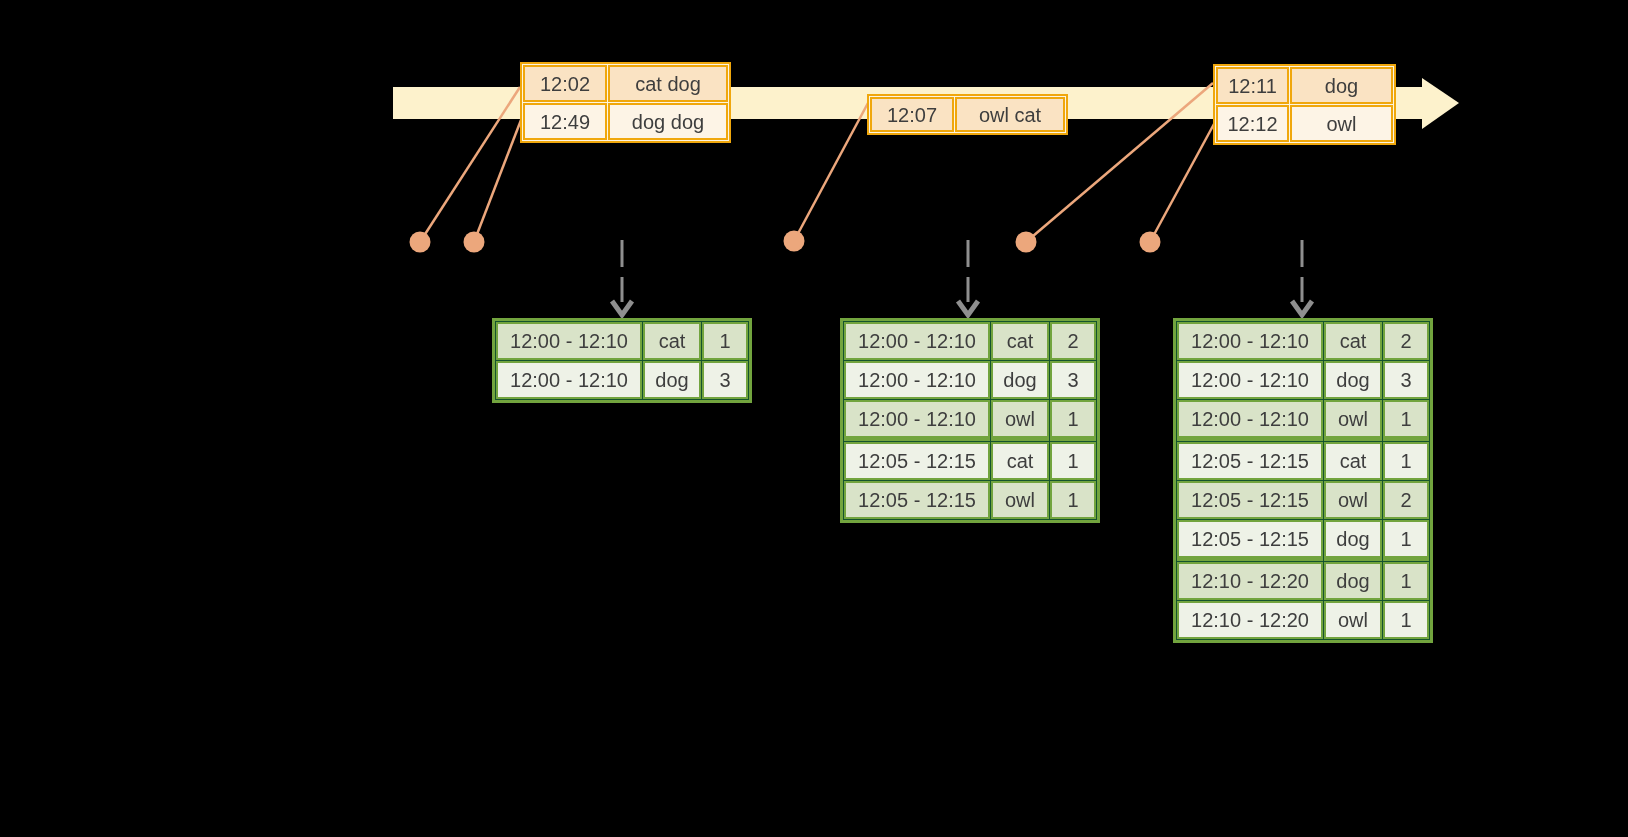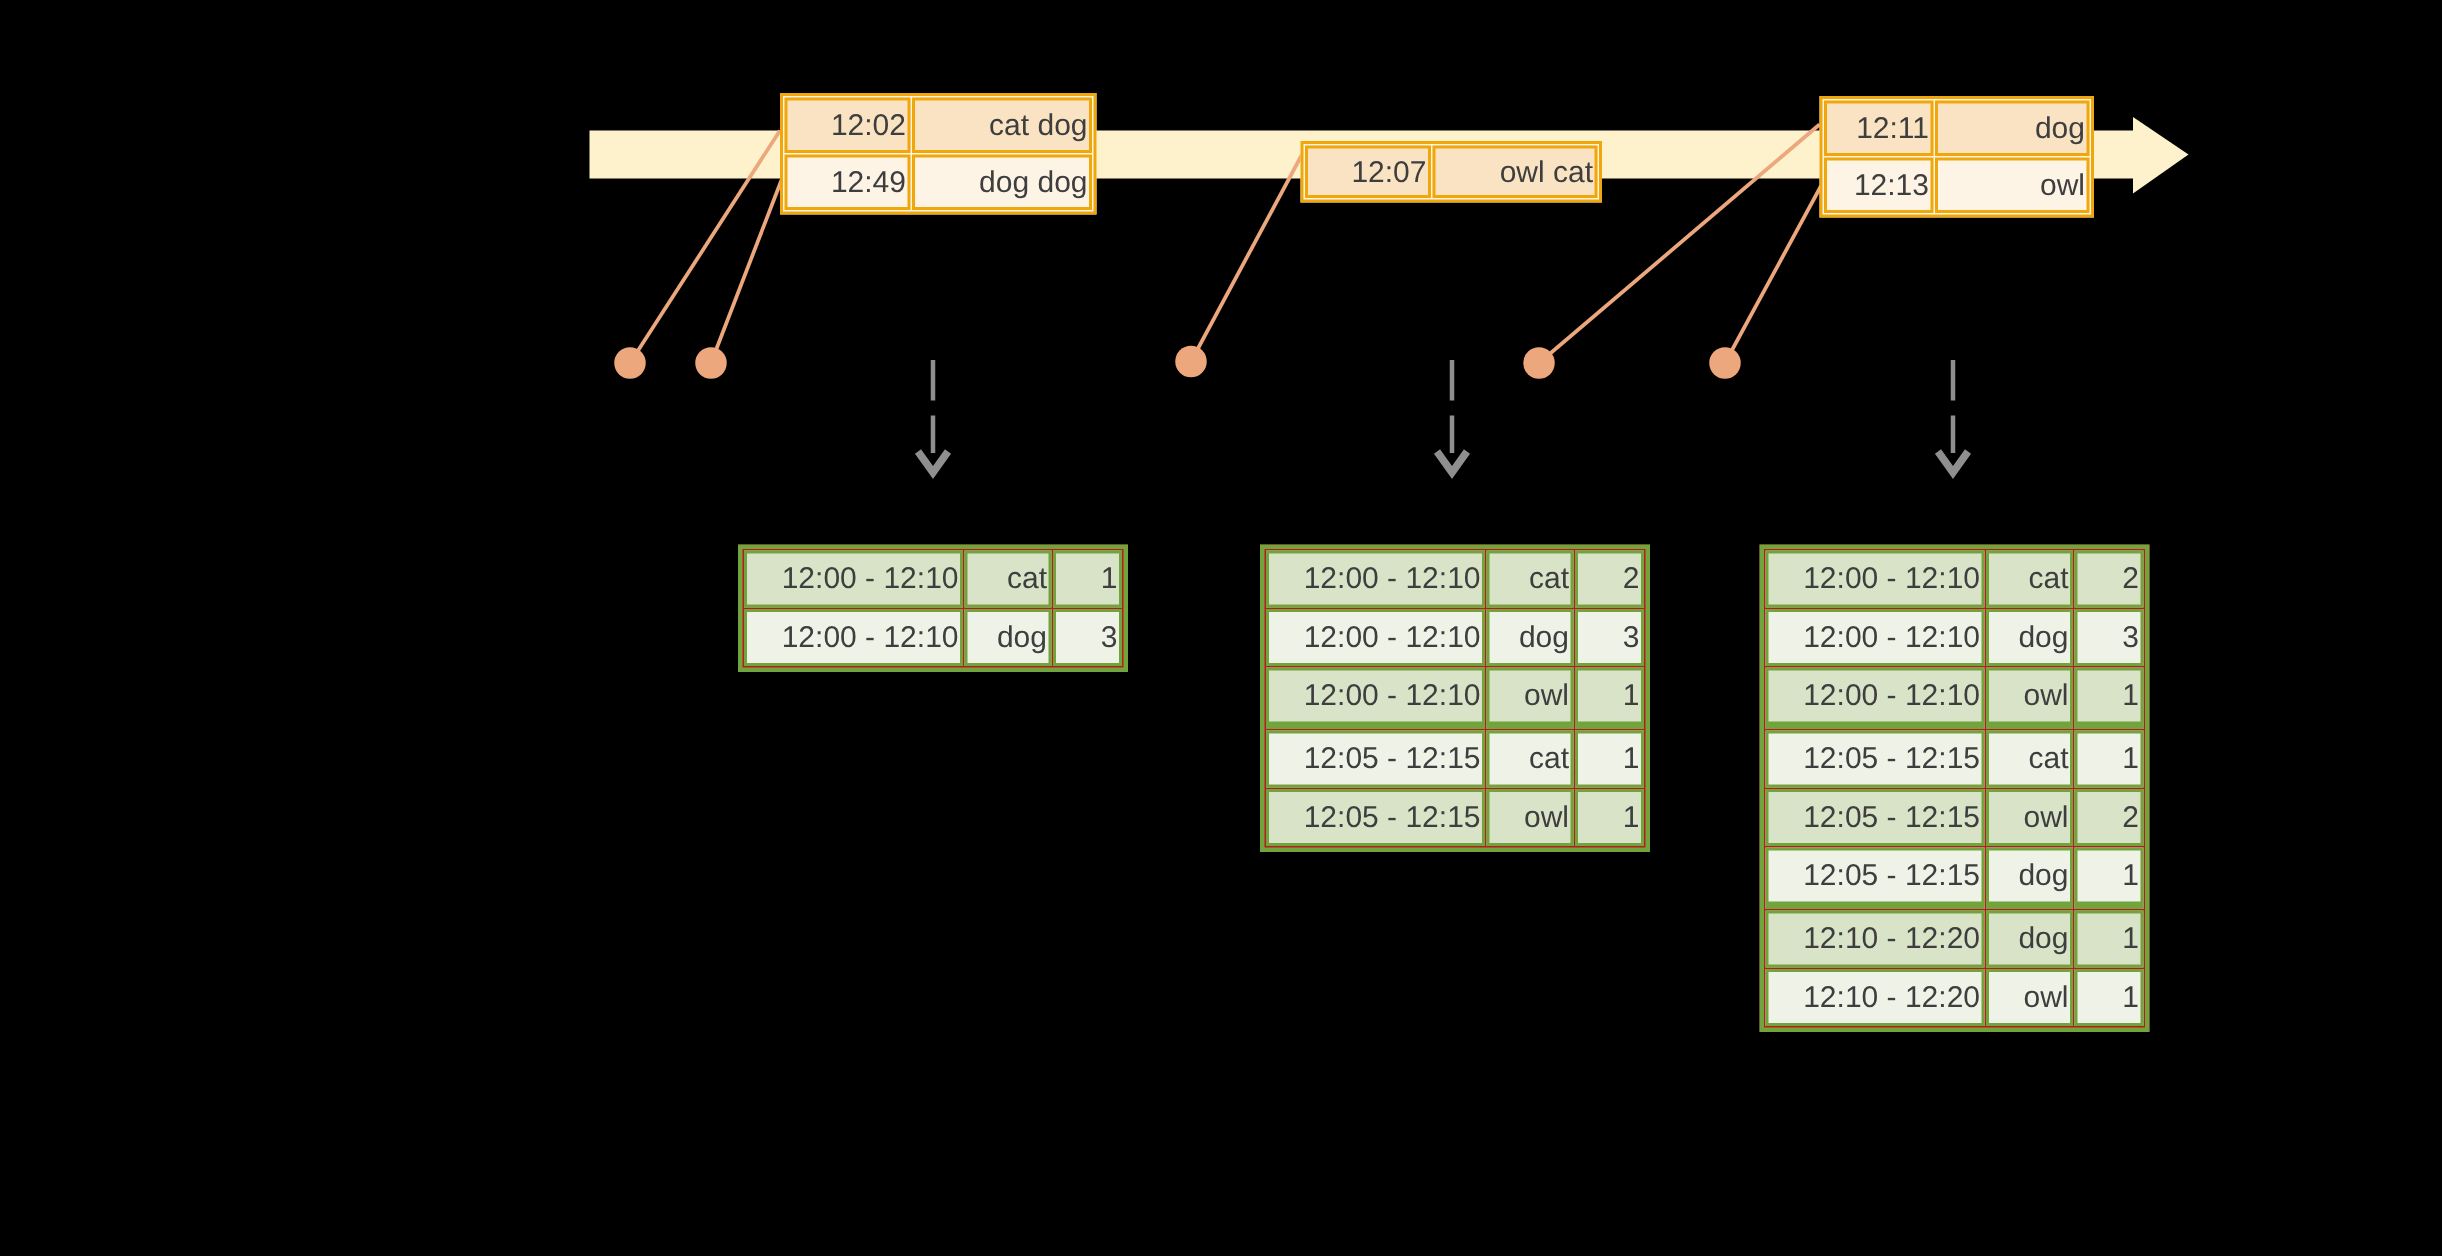--- a/index.html
+++ b/index.html
@@ -10,31 +10,31 @@
     color:var(--text,#3e3e3e);
   }
   svg.overlay{position:absolute;left:0;top:0;}
   .band{fill:var(--band,#fdf2cc);}
   .connector{stroke:var(--salmon,#eca77c);stroke-width:2.5;}
   .dot{fill:var(--salmon,#eca77c);}
   .dash{stroke:var(--gray,#8f8f8f);stroke-width:3;stroke-dasharray:27 10;fill:none;}
   .chev{stroke:var(--gray,#8f8f8f);stroke-width:5;fill:none;}
 
   table{position:absolute;border-collapse:separate;border-spacing:1.5px;font-size:20px;table-layout:fixed;}
-  td{text-align:right;vertical-align:middle;line-height:1;overflow:hidden;white-space:nowrap;}
+  td{text-align:center;vertical-align:middle;line-height:1;overflow:hidden;white-space:nowrap;}
 
   .otable{border:2.5px solid var(--gold,#f0a70c);background:#fdf5e0;}
   .otable td{border:2px solid var(--gold,#f0a70c);height:31px;background:var(--peach-light,#fdf4e6);}
   .otable tr:nth-child(odd) td{background:var(--peach-dark,#fae3c3);}
   .ot1 .c1{width:78px}.ot1 .c2{width:114px}
   .ot2 .c1{width:78px}.ot2 .c2{width:104px}
   .ot2 td{height:29px}
   .ot3 .c1{width:67px}.ot3 .c2{width:97px}
 
-  .gtable{border:3px solid var(--green,#72a43e);background:#b91c1c;margin-top:45px;}
+  .gtable{border:3px solid var(--green,#72a43e);background:#14532d;}
   .gtable td{border:2px solid var(--green,#72a43e);height:32px;background:var(--green-light,#eef2e7);}
   .gtable tr:nth-child(odd) td{background:var(--green-dark,#d9e3c8);}
   .gtable tr.group-end td{border-bottom-width:5px;}
   .gtable .c1{width:140px}.gtable .c2{width:52px}.gtable .c3{width:40px}
 </style>
 </head>
 <body>
 
 <div class="stage">
 
@@ -87,21 +87,21 @@
   </tbody>
     </table>
 
   <table class="otable ot3" style="left:1213px;top:64px">
     <tbody>
         <tr>
       <td class="c1">12:11</td>
       <td class="c2">dog</td>
     </tr>
     <tr>
-      <td class="c1">12:13</td>
+      <td class="c1">12:12</td>
       <td class="c2">owl</td>
     </tr>
   </tbody>
     </table>
 
   <table class="gtable" style="left:492px;top:318px">
     <tbody>
         <tr>
       <td class="c1">12:00 - 12:10</td>
       <td class="c2">cat</td>

